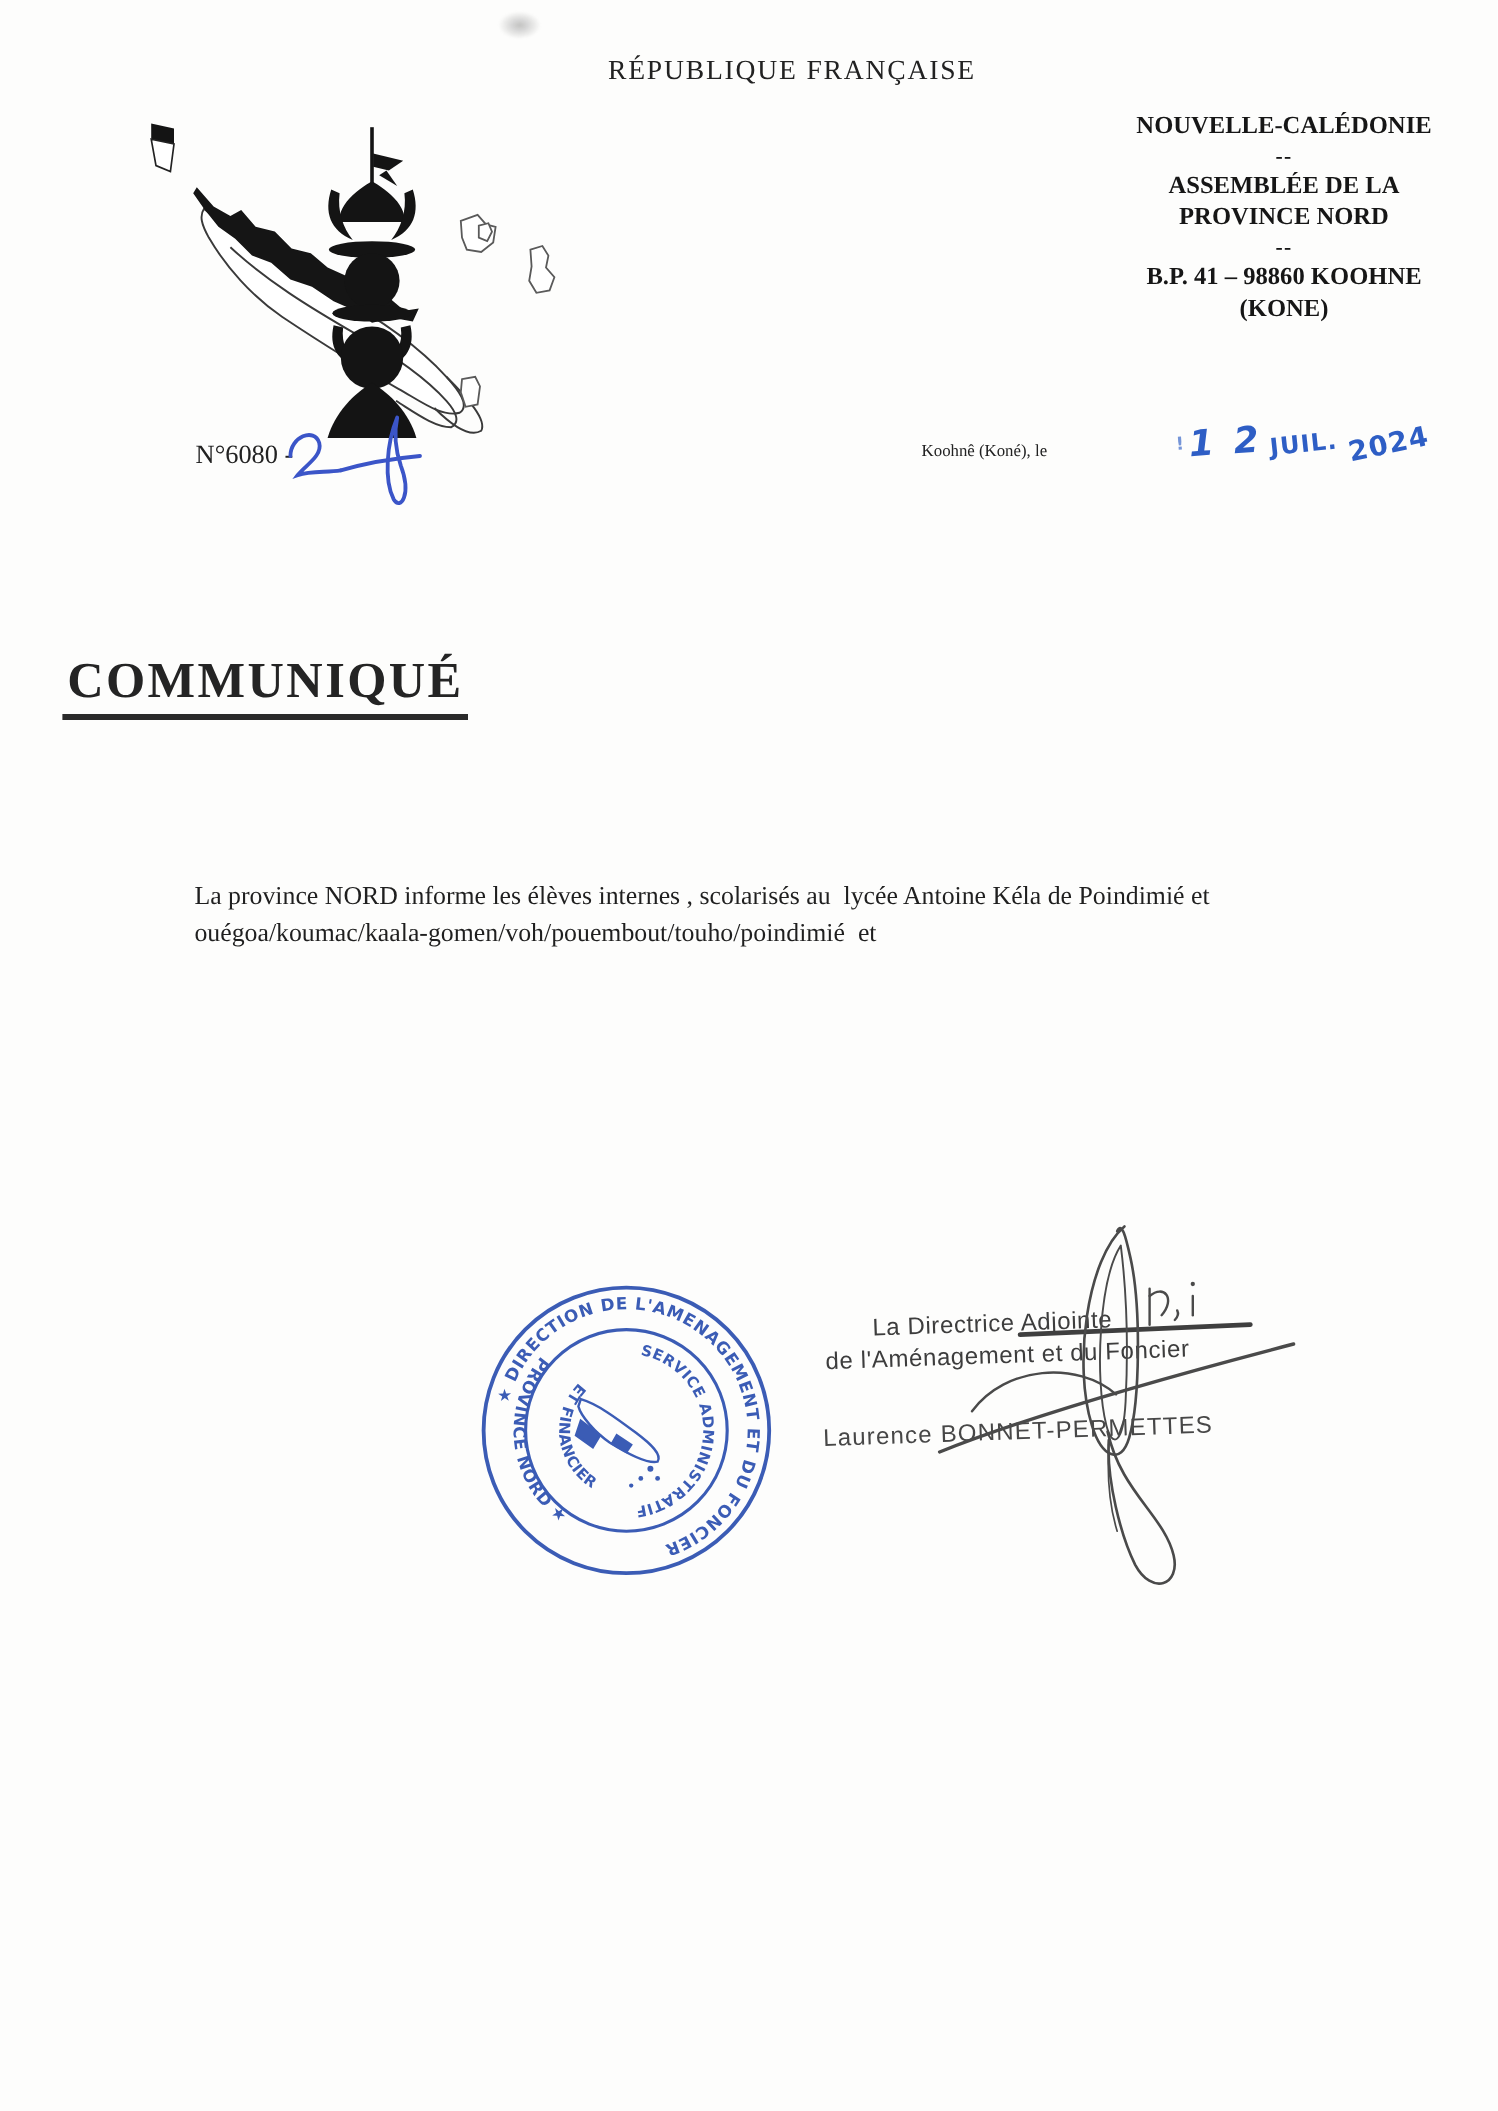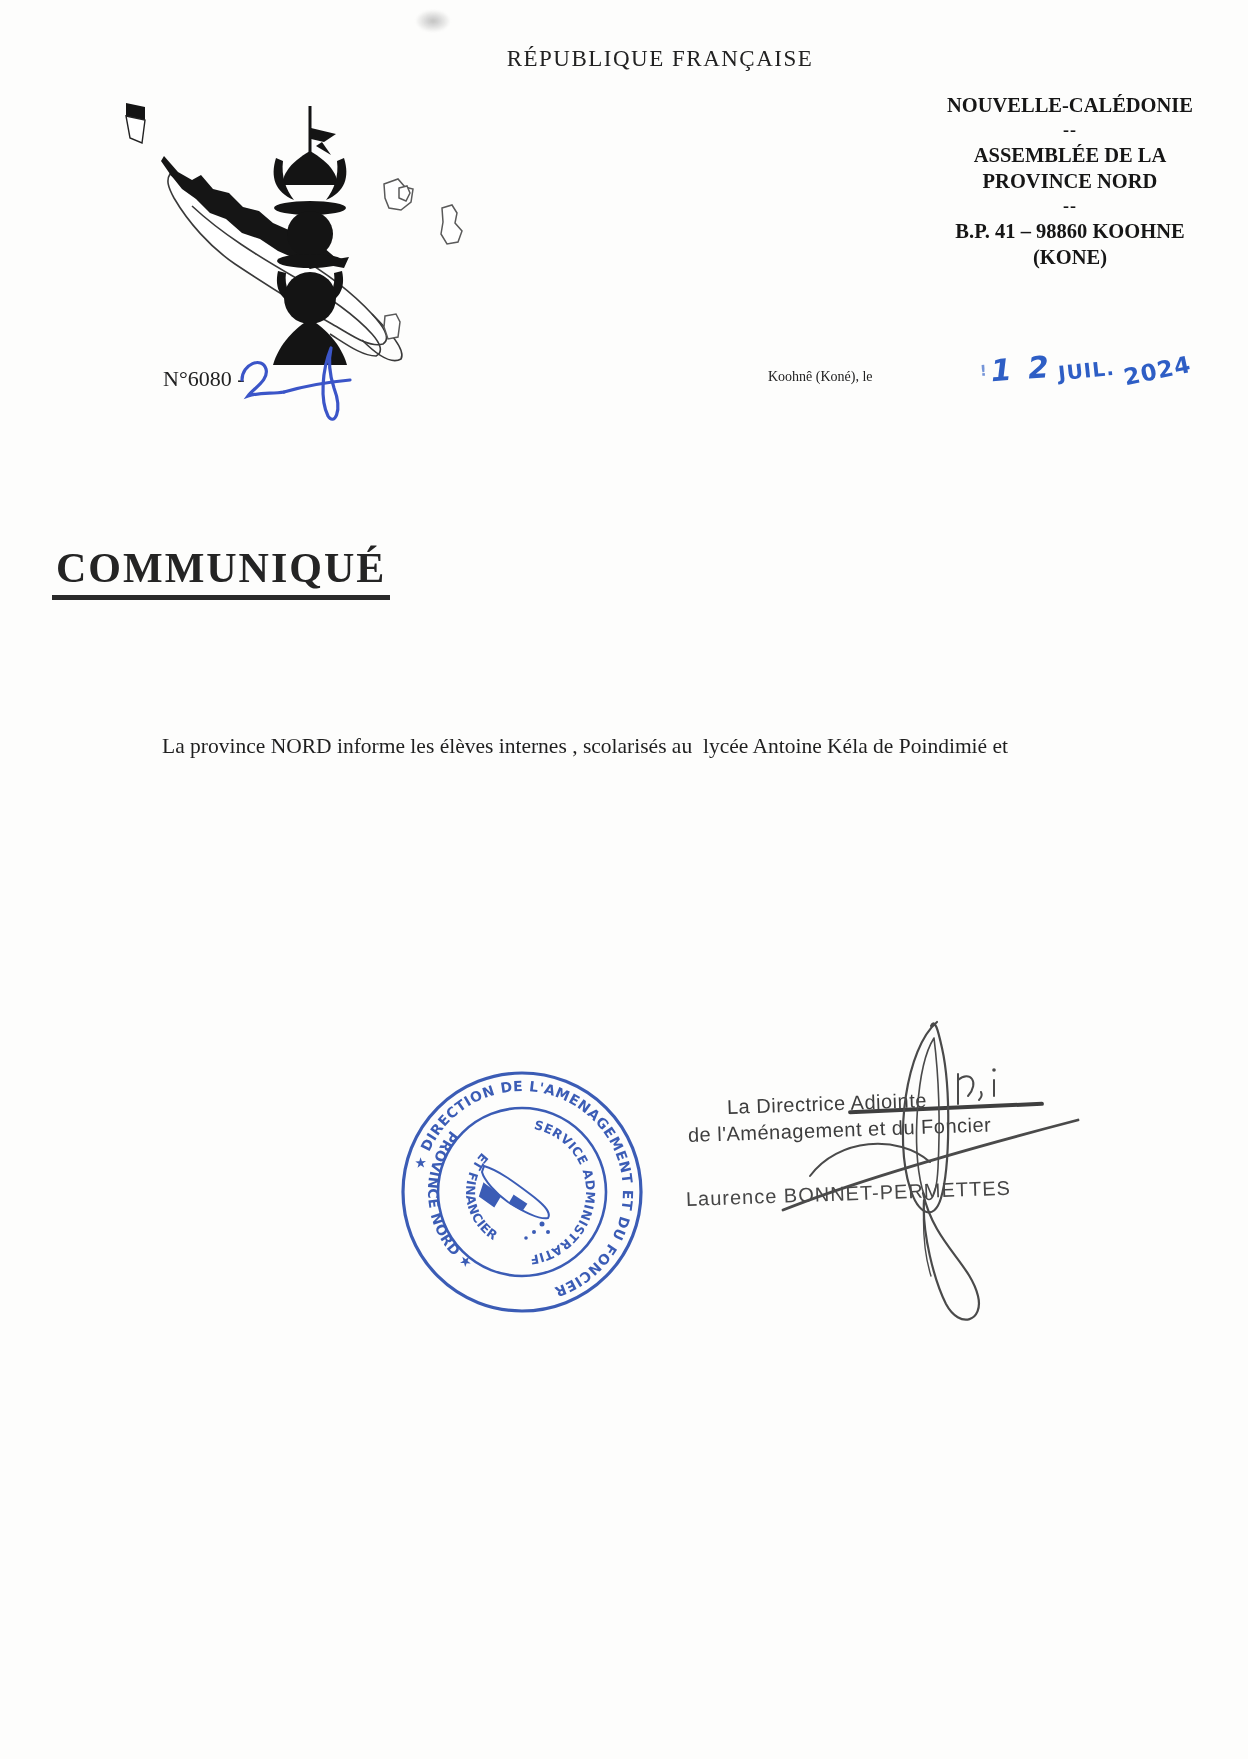--- a/index.html
+++ b/index.html
@@ -131,20 +131,21 @@
   <div class="abs date-stamp">
     <span class="tick">!</span><span class="day">1 2</span><span class="month">JUIL.</span><span class="year">2024</span>
   </div>
 
   <div class="abs communique">
     <span>COMMUNIQUÉ</span>
   </div>
 
   <div class="abs body-text">
     <div class="body-line">La province NORD informe les élèves internes , scolarisés au  lycée Antoine Kéla de Poindimié et</div>
+    <div class="body-line">ouégoa/koumac/kaala-gomen/voh/pouembout/touho/poindimié  et</div>
   </div>
 
   <svg class="abs stamp-svg" width="252" height="252" viewBox="0 0 252 252" xmlns="http://www.w3.org/2000/svg">
     <defs>
       <path id="outerCW" d="M 25 126 A 101 101 0 1 1 227 126 A 101 101 0 1 1 25 126"></path>
       <path id="outerCCW" d="M 126 32 A 94 94 0 1 0 220 126"></path>
       <path id="innerCW" d="M 62 126 A 64 64 0 1 1 190 126 A 64 64 0 1 1 62 126"></path>
       <path id="innerCCW" d="M 126 70 A 56 56 0 1 0 182 126"></path>
     </defs>
     <circle cx="126" cy="126" r="119" fill="none" stroke="var(--stamp-color,#2b4fb0)" stroke-width="3.2"></circle>

